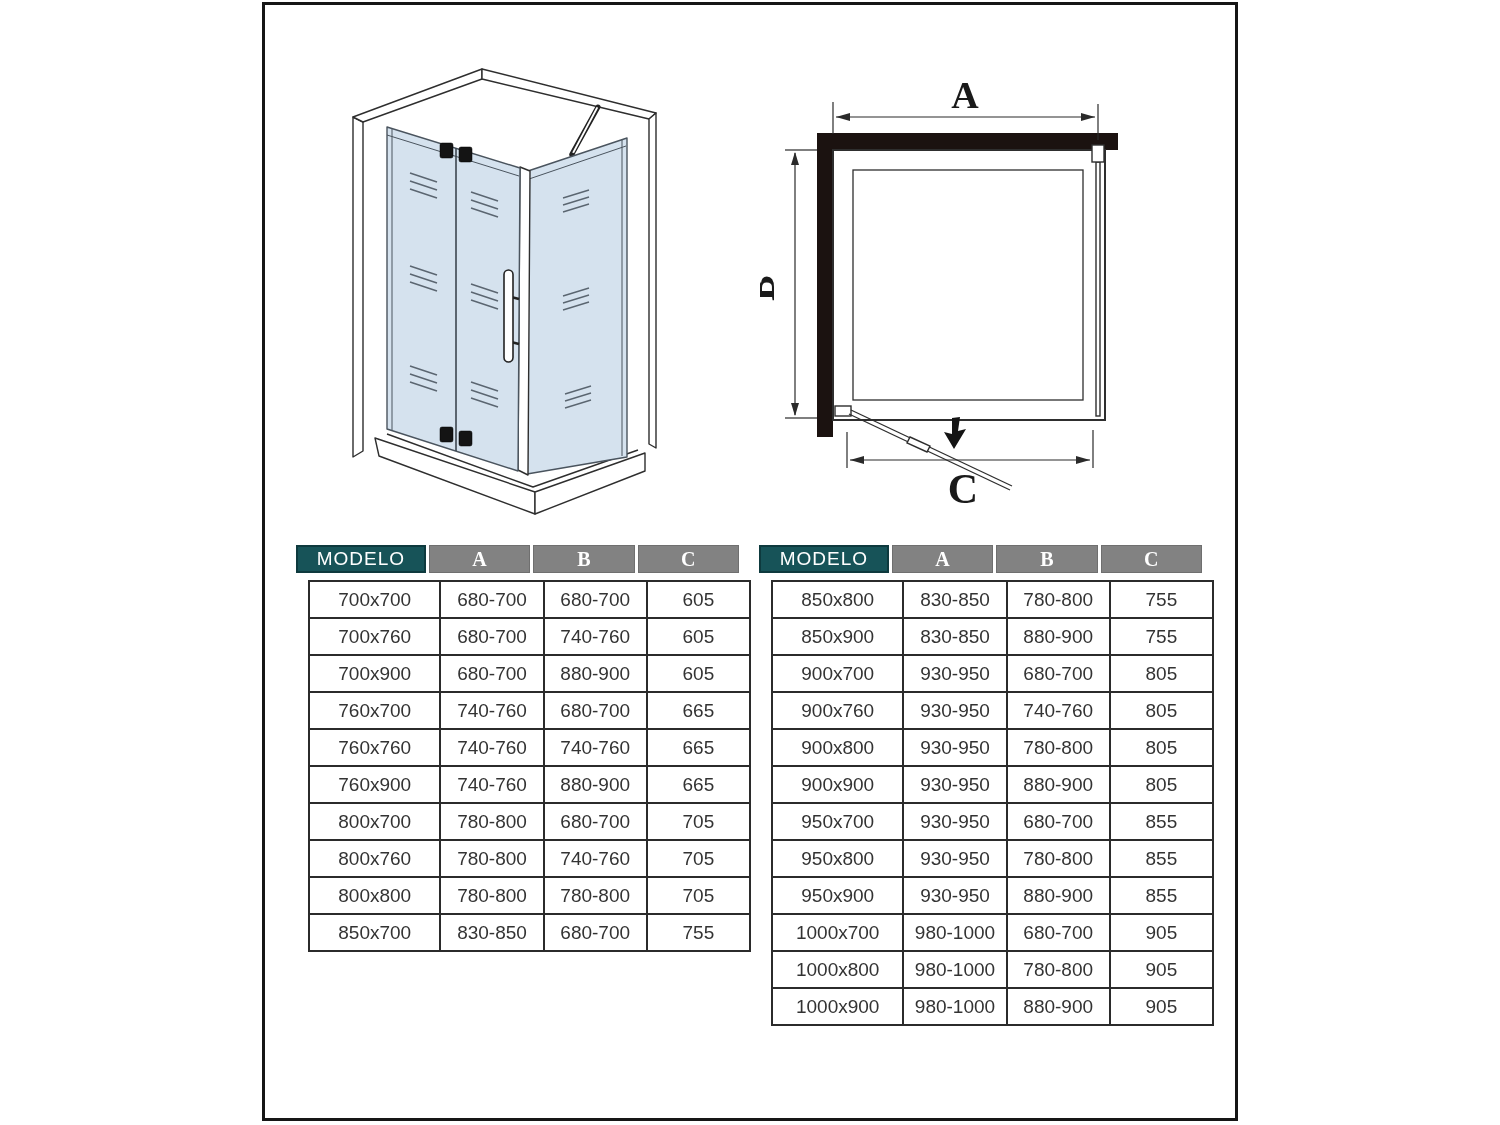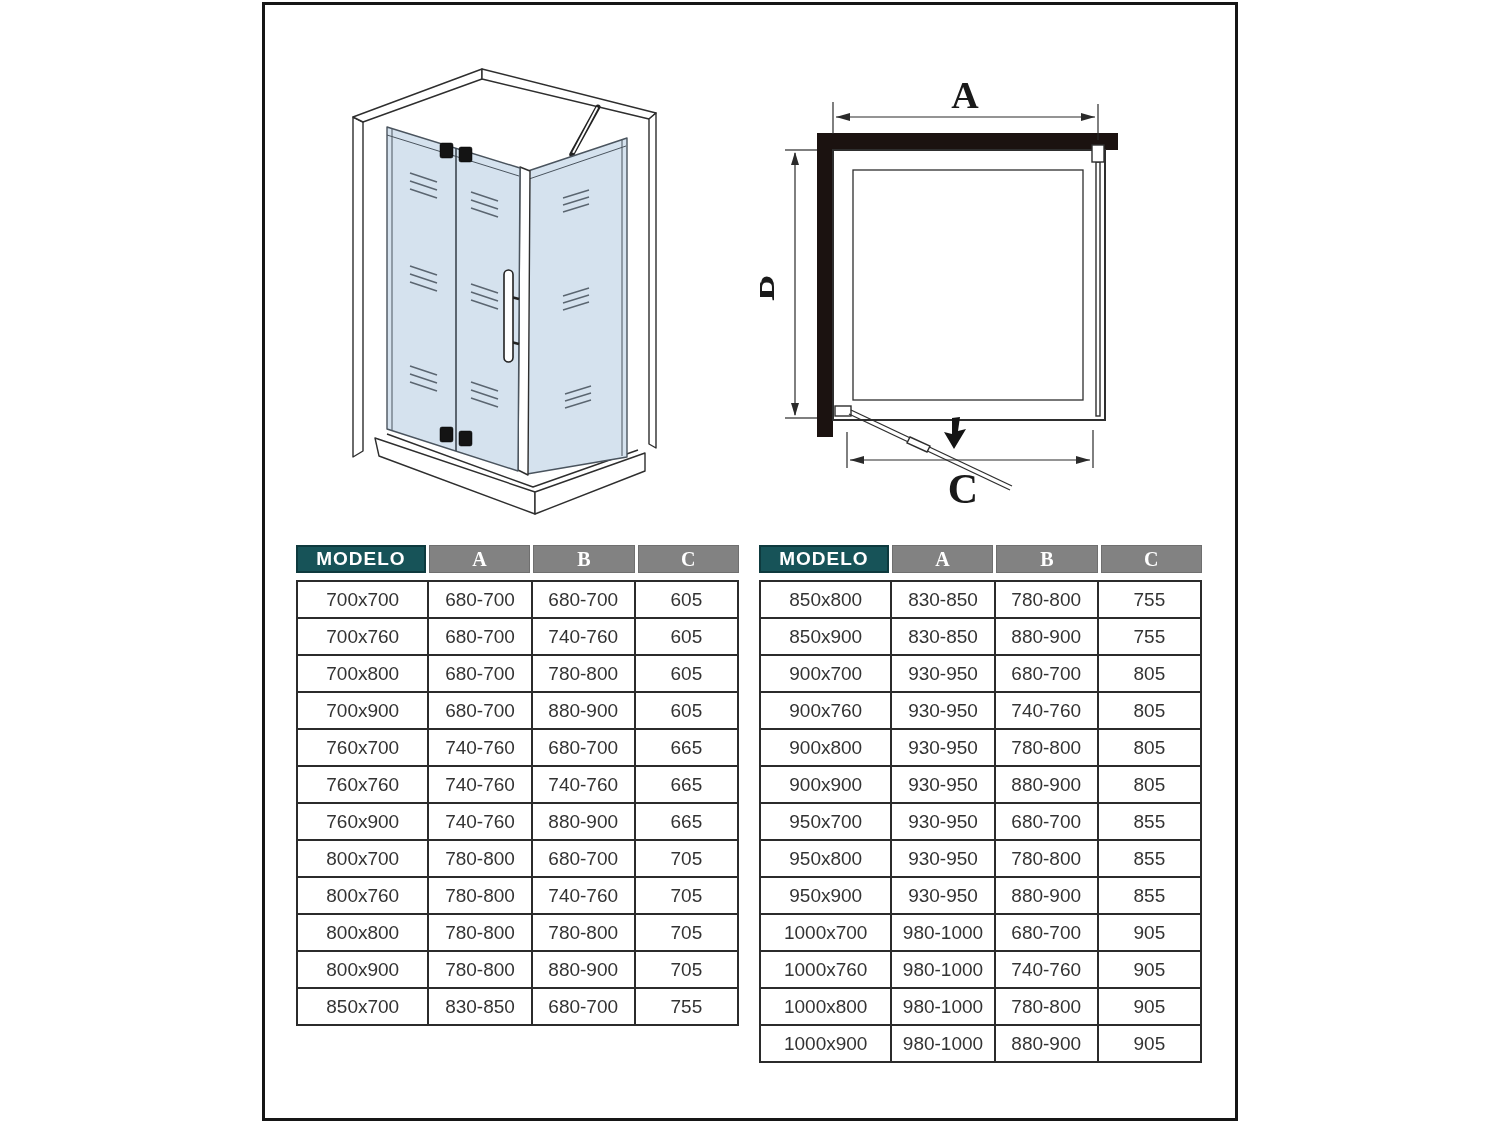--- a/index.html
+++ b/index.html
@@ -47,26 +47,26 @@
   .dimtext.c{font-size:42px;}
 
   
   .tableblock{position:absolute;top:540px;width:443px;}
   .tableblock.left{left:31px;}
   .tableblock.right{left:494px;}
   .thead{display:flex;gap:3px;height:28px;margin-bottom:7px;}
   .th{display:flex;align-items:center;justify-content:center;color:var(--header-text);}
   .th.modelo{flex:0 0 calc(29.8% - 2.25px);background:var(--modelo-header-bg);
              border:2px solid var(--modelo-header-border);
-             font-size:19px;font-weight:700;letter-spacing:1px;}
+             font-size:19px;font-weight:400;letter-spacing:1px;}
   .th.abc{flex:0 0 calc(23.4% - 2.25px);background:var(--abc-header-bg);
           border:1px solid var(--abc-header-border);
           font-family:"Liberation Serif","DejaVu Serif",serif;font-weight:bold;font-size:20px;}
   table.sizes{width:100%;border-collapse:collapse;table-layout:fixed;
-              border:2px solid var(--table-border);}
+              border:2px solid var(--table-border);margin-left:12px;}
   table.sizes td{border:2px solid var(--table-border);height:37px;text-align:center;
                  vertical-align:middle;font-size:19px;color:var(--cell-text);background:#fff;}
   col.c1{width:29.8%;} col.c2{width:23.4%;} col.c3{width:23.4%;} col.c4{width:23.4%;}
 </style>
 </head>
 <body>
 
 <div class="canvas">
   <div class="frame">
 
@@ -216,32 +216,26 @@
               <td>680-700</td>
               <td>605</td>
             </tr>
             <tr>
               <td>700x760</td>
               <td>680-700</td>
               <td>740-760</td>
               <td>605</td>
             </tr>
             <tr>
-              <td>700x800</td>
-              <td>680-700</td>
-              <td>780-800</td>
+              <td>700x900</td>
+              <td>680-700</td>
+              <td>880-900</td>
               <td>605</td>
             </tr>
             <tr>
-              <td>700x900</td>
-              <td>680-700</td>
-              <td>880-900</td>
-              <td>605</td>
-            </tr>
-            <tr>
               <td>760x700</td>
               <td>740-760</td>
               <td>680-700</td>
               <td>665</td>
             </tr>
             <tr>
               <td>760x760</td>
               <td>740-760</td>
               <td>740-760</td>
               <td>665</td>
@@ -261,26 +255,20 @@
             <tr>
               <td>800x760</td>
               <td>780-800</td>
               <td>740-760</td>
               <td>705</td>
             </tr>
             <tr>
               <td>800x800</td>
               <td>780-800</td>
               <td>780-800</td>
-              <td>705</td>
-            </tr>
-            <tr>
-              <td>800x900</td>
-              <td>780-800</td>
-              <td>880-900</td>
               <td>705</td>
             </tr>
             <tr>
               <td>850x700</td>
               <td>830-850</td>
               <td>680-700</td>
               <td>755</td>
             </tr>
           </tbody>
       </table>
@@ -355,26 +343,20 @@
               <td>880-900</td>
               <td>855</td>
             </tr>
             <tr>
               <td>1000x700</td>
               <td>980-1000</td>
               <td>680-700</td>
               <td>905</td>
             </tr>
             <tr>
-              <td>1000x760</td>
-              <td>980-1000</td>
-              <td>740-760</td>
-              <td>905</td>
-            </tr>
-            <tr>
               <td>1000x800</td>
               <td>980-1000</td>
               <td>780-800</td>
               <td>905</td>
             </tr>
             <tr>
               <td>1000x900</td>
               <td>980-1000</td>
               <td>880-900</td>
               <td>905</td>

